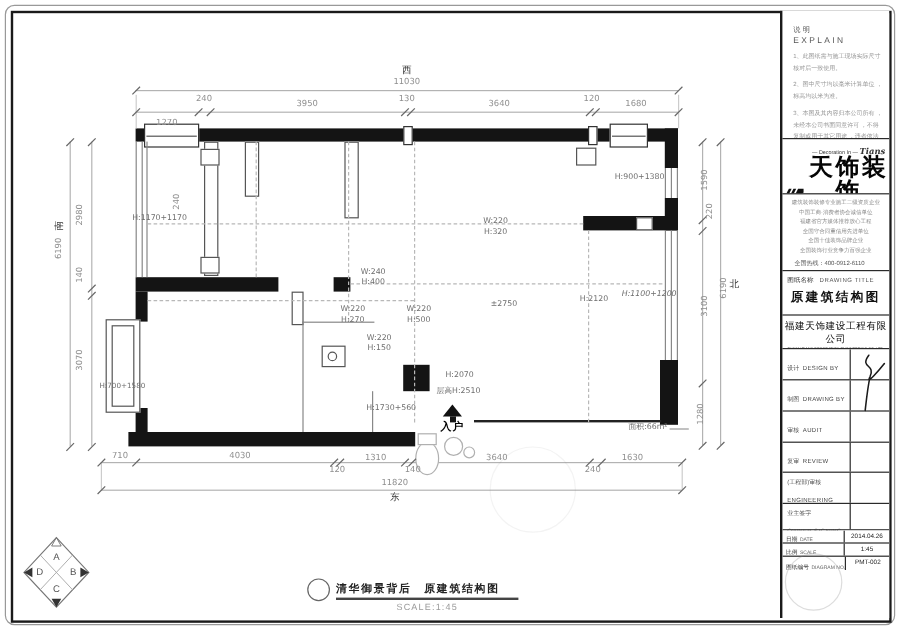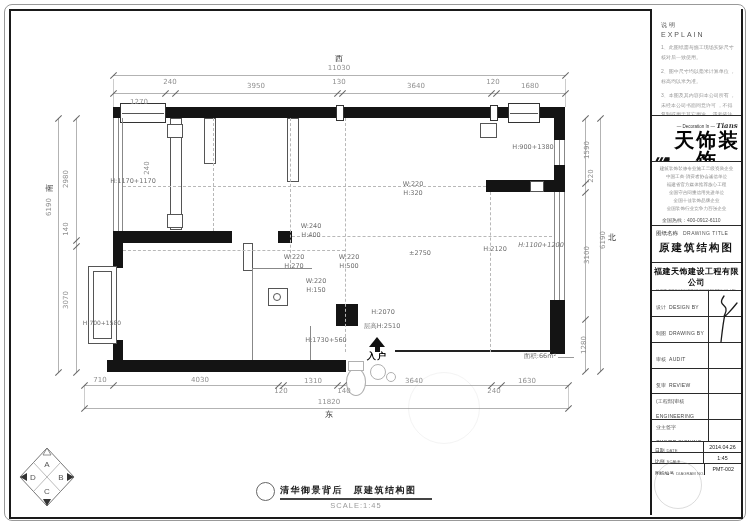--- a/index.html
+++ b/index.html
@@ -55,21 +55,21 @@
   .cred-line{font-size:4.6px;color:#8a8a8a;line-height:1.75;}
   .contact-line{font-size:5px;color:#555;line-height:1.6;text-align:left;padding-left:10px;}
   #contact-lines{margin-top:3px;}
   .tb-field{height:40px;}
   .tb-field.short{height:37px;}
   .field-label{display:flex;gap:5px;padding:4px 0 0 4px;align-items:baseline;}
   .field-label .cn{font-size:5.5px;color:#333;}
   .field-label .en{font-size:5px;color:#555;letter-spacing:.5px;}
   .field-value{text-align:center;font-weight:bold;font-size:10.5px;letter-spacing:2px;margin-top:4px;color:#111;}
   .tb-company{height:28px;text-align:center;padding-top:3px;}
-  .comp-name{font-size:8px;font-weight:bold;letter-spacing:.5px;color:#0a0a0a;}
+  .comp-name{font-size:8px;font-weight:normal;letter-spacing:.5px;color:#0a0a0a;}
   .comp-en{font-size:3.2px;color:#666;margin-top:1px;}
   #sig-rows{height:151px;border-bottom:none;}
   .sig-row{display:flex;border-bottom:1px solid #2a2a2a;box-sizing:border-box;}
   .sig-label{flex:1;padding:4px 0 0 4px;}
   .sig-label .cn{font-size:5px;color:#555;margin-right:3px;}
   .sig-label .en{font-size:5px;color:#444;letter-spacing:.3px;}
   .sig-row.stack .sig-label .cn{display:block;}
   .sig-cell{width:32px;border-left:1px solid #2a2a2a;}
   #sig-svg{position:absolute;right:1px;top:2px;}
   #meta-rows{height:33px;border-bottom:none;}

